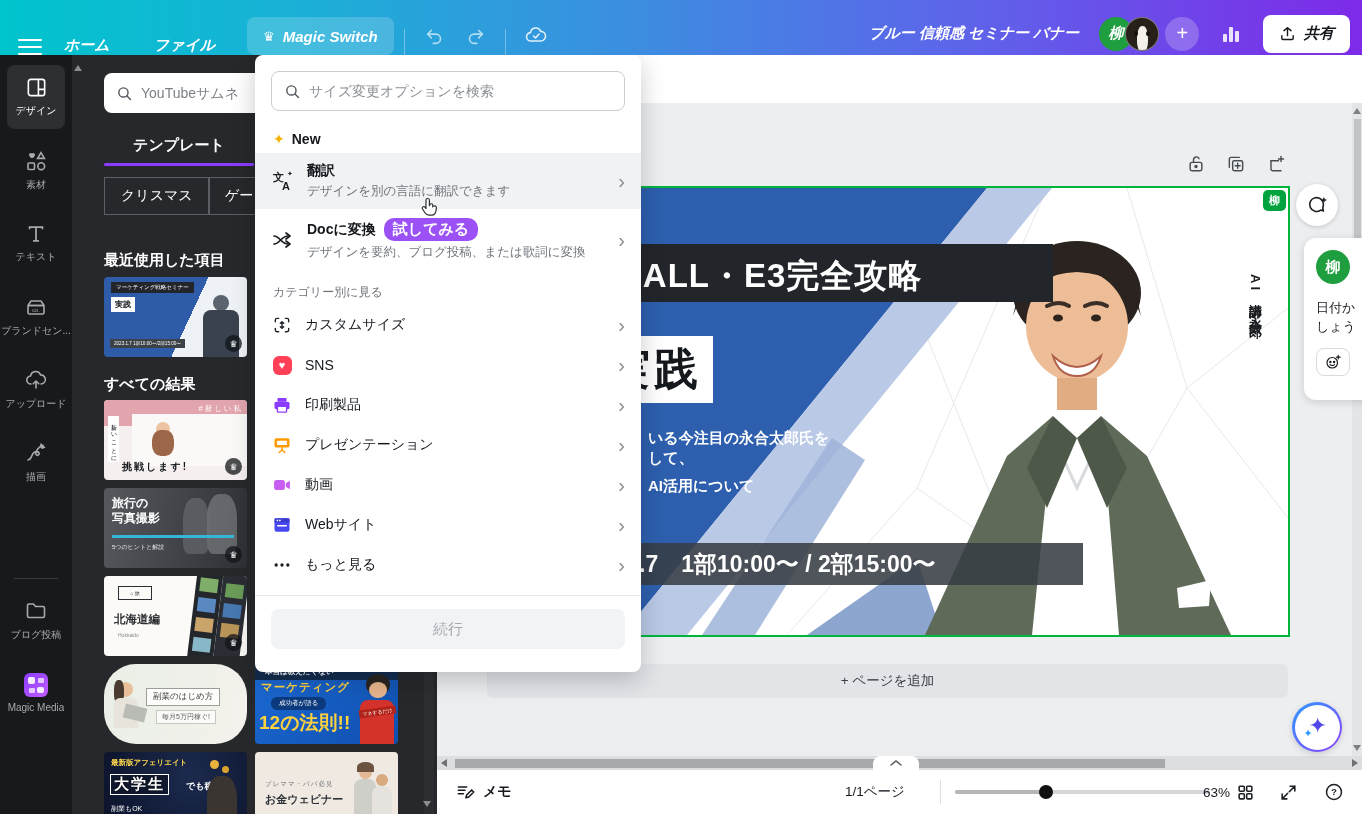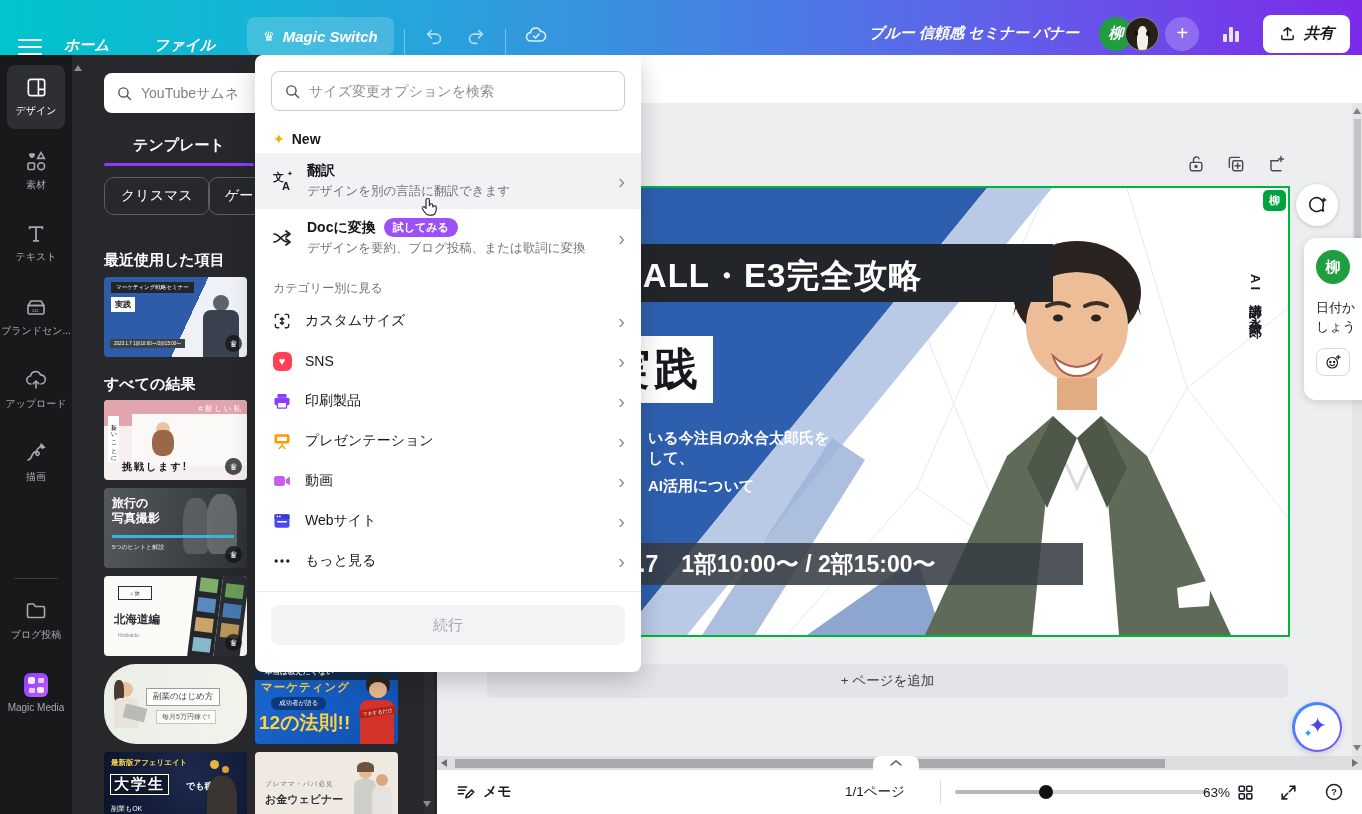--- a/index.html
+++ b/index.html
@@ -45,42 +45,42 @@
 
   
   .panel{position:absolute;left:72px;top:55px;width:365px;height:759px;background:#26282b;z-index:30;overflow:hidden;color:#fff;}
   .p-search{position:absolute;left:32px;top:18px;width:294px;height:40px;background:#fff;border-radius:8px;
     display:flex;align-items:center;padding:0 12px;gap:8px;}
   .p-search input{border:0;outline:0;flex:1;font-size:14px;color:#1a1d21;font-family:inherit;background:transparent;}
   .p-search input::placeholder{color:#7d8187;}
   .p-tab{position:absolute;left:32px;top:70px;width:150px;height:40px;display:flex;align-items:center;
     justify-content:center;font-size:15px;font-weight:bold;cursor:pointer;}
   .p-tab-line{position:absolute;left:32px;top:108px;width:150px;height:3px;background:#8b3dff;border-radius:2px;}
-  .chip{position:absolute;top:122px;height:38px;border:1px solid #5b5e63;border-radius:10px;color:#fff;
+  .chip{position:absolute;top:122px;height:38px;border:1px solid #5b5e63;border-radius:0;color:#fff;
     font-size:14px;display:flex;align-items:center;padding:0 16px;cursor:pointer;white-space:nowrap;}
   .p-head{position:absolute;left:32px;font-size:15px;font-weight:bold;}
   .thumb{position:absolute;width:143px;height:80px;border-radius:4px;overflow:hidden;cursor:pointer;background:#fff;}
   .crown{position:absolute;right:5px;bottom:5px;width:17px;height:17px;border-radius:50%;
     background:rgba(18,20,24,.75);color:#fff;font-size:9px;display:flex;align-items:center;justify-content:center;}
   .pscroll-track{position:absolute;right:3px;top:0;bottom:0;width:10px;background:#2c2e31;}
 
   
   .dropdown{position:absolute;left:255px;top:55px;width:386px;height:617px;background:#fff;border-radius:8px;
     box-shadow:0 8px 24px rgba(14,19,24,.22);z-index:60;padding:16px;color:#14181d;}
   .dd-search{height:40px;border:1.5px solid #c9cdd2;border-radius:8px;display:flex;align-items:center;
     padding:0 12px;gap:8px;}
   .dd-search input{border:0;outline:0;flex:1;font-size:14px;color:#1a1d21;font-family:inherit;}
   .dd-search input::placeholder{color:#8a8f95;}
   .dd-new{display:flex;align-items:center;gap:7px;margin:20px 0 6px 2px;font-size:14px;font-weight:bold;}
   .sparkle{color:#f2b200;font-size:14px;}
   .dd-item{display:flex;align-items:center;gap:12px;margin:0 -16px;padding:9px 16px;cursor:pointer;}
   .dd-item.hover{background:#f1f2f4;}
   .dd-item .tt{font-size:14px;font-weight:bold;display:flex;align-items:center;gap:8px;}
   .dd-item .st{font-size:12.5px;color:#70757c;margin-top:3px;}
-  .badge{background:#9b51f5;color:#fff;font-size:11px;font-weight:bold;border-radius:10px;padding:2px 9px;}
+  .badge{background:#9b51f5;color:#fff;font-size:15px;font-weight:bold;border-radius:10px;padding:2px 9px;}
   .chev{margin-left:auto;color:#8b8d91;font-size:20px;line-height:1;}
   .dd-cat-label{font-size:12px;color:#6e7278;margin:14px 0 4px 2px;}
   .dd-cat{display:flex;align-items:center;gap:12px;height:40px;cursor:pointer;}
   .dd-cat .cl{font-size:14px;}
   .cat-ic{width:22px;height:22px;display:flex;align-items:center;justify-content:center;}
   .sns-ic{width:19px;height:19px;background:#ff4056;border-radius:6px;color:#fff;font-size:11px;
     display:flex;align-items:center;justify-content:center;}
   .dd-divider{border-top:1px solid #e6e8ea;margin:10px -16px 0;}
   .continue-btn{margin-top:13px;height:40px;border-radius:8px;background:#f1f3f5;color:#a6abb1;
     font-size:15px;display:flex;align-items:center;justify-content:center;cursor:default;}

